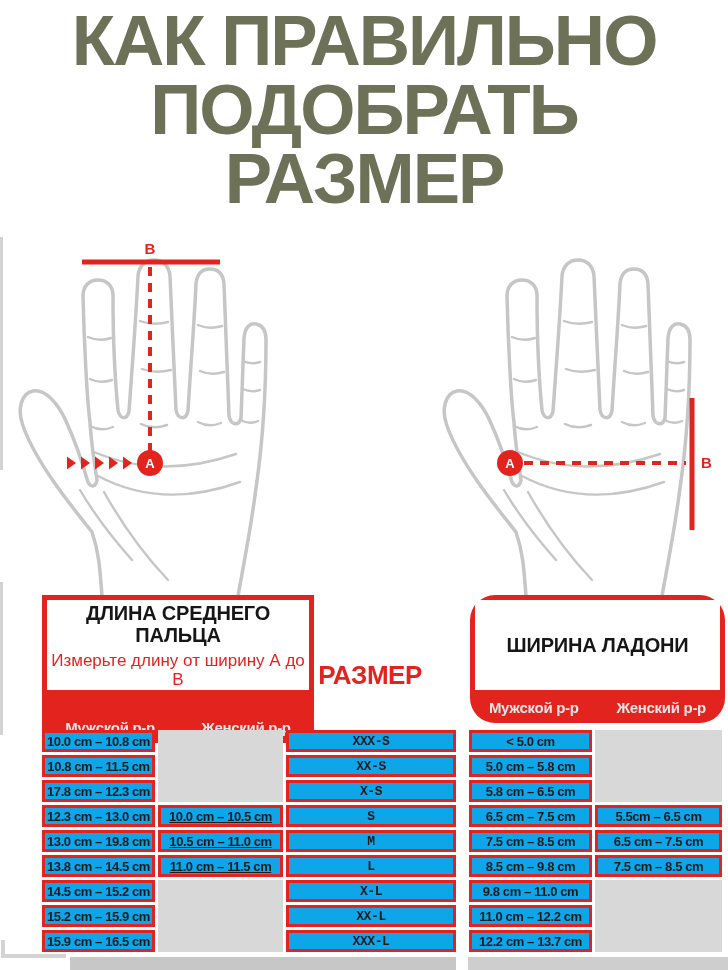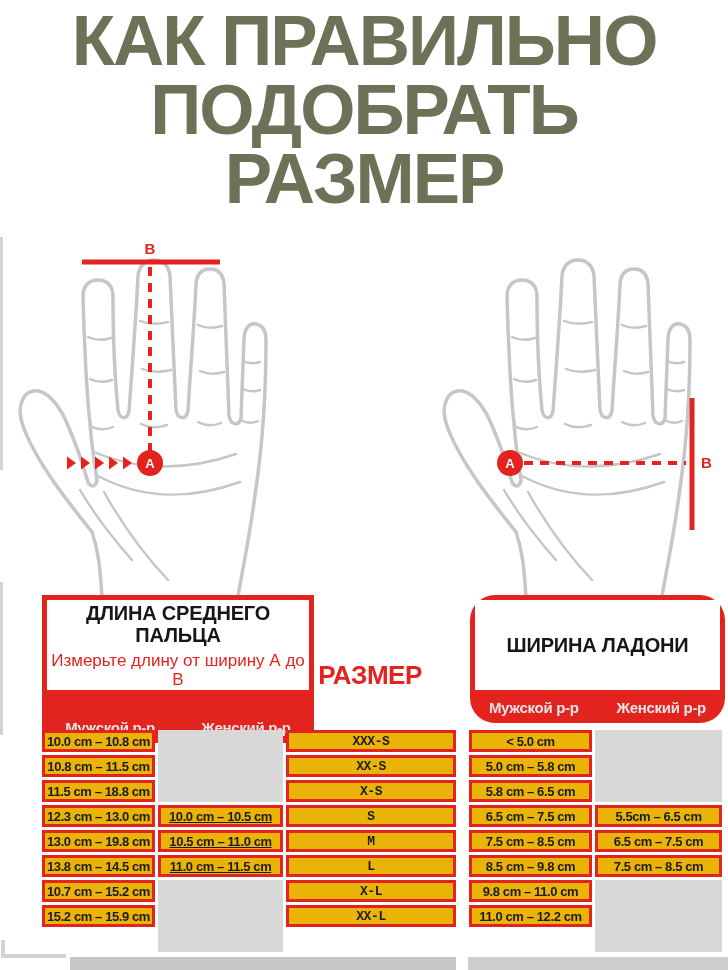--- a/index.html
+++ b/index.html
@@ -38,21 +38,21 @@
     color:#e3231e;font-weight:bold;font-size:26px;line-height:26px;letter-spacing:-0.5px;}
 
   
   .size-table{position:absolute;left:42px;top:730px;width:680px;height:226px;}
   .gray-block{position:absolute;background:#d8d8d8;}
   .g-wf-top{left:116px;top:0;width:125px;height:72px;}
   .g-wf-bot{left:116px;top:150px;width:125px;height:72px;}
   .g-wp-top{left:553px;top:0;width:127px;height:72px;}
   .g-wp-bot{left:553px;top:150px;width:127px;height:72px;}
   .row{position:absolute;left:0;width:100%;height:22px;}
-  .cell{position:absolute;top:0;height:22px;box-sizing:border-box;background:#eab308;
+  .cell{position:absolute;top:0;height:22px;box-sizing:border-box;background:#0ea5e9;
     border:3px solid #e3231e;display:flex;align-items:center;justify-content:center;
     font-weight:bold;font-size:13px;letter-spacing:-0.4px;color:#1c1c1e;white-space:nowrap;}
   .c-mf{left:0;width:113px;}
   .c-wf{left:116px;width:125px;text-decoration:underline;}
   .c-sz{left:244px;width:170px;font-family:Liberation Mono, monospace;}
   .c-mp{left:427px;width:123px;}
   .c-wp{left:553px;width:127px;}
 
   
   .artifact{position:absolute;background:#d3d3d3;}
@@ -144,21 +144,21 @@
       <div class="cell c-mf">10.0 cm – 10.8 cm</div>
       <div class="cell c-sz">XXX-S</div>
       <div class="cell c-mp">&lt; 5.0 cm</div>
     </div>
     <div class="row" style="top:25px">
       <div class="cell c-mf">10.8 cm – 11.5 cm</div>
       <div class="cell c-sz">XX-S</div>
       <div class="cell c-mp">5.0 cm – 5.8 cm</div>
     </div>
     <div class="row" style="top:50px">
-      <div class="cell c-mf">11.5 cm – 18.8 cm</div>
+      <div class="cell c-mf">17.8 cm – 12.3 cm</div>
       <div class="cell c-sz">X-S</div>
       <div class="cell c-mp">5.8 cm – 6.5 cm</div>
     </div>
     <div class="row" style="top:75px">
       <div class="cell c-mf">12.3 cm – 13.0 cm</div>
       <div class="cell c-wf">10.0 cm – 10.5 cm</div>
       <div class="cell c-sz">S</div>
       <div class="cell c-mp">6.5 cm – 7.5 cm</div>
       <div class="cell c-wp">5.5cm – 6.5 cm</div>
     </div>
@@ -170,28 +170,33 @@
       <div class="cell c-wp">6.5 cm – 7.5 cm</div>
     </div>
     <div class="row" style="top:125px">
       <div class="cell c-mf">13.8 cm – 14.5 cm</div>
       <div class="cell c-wf">11.0 cm – 11.5 cm</div>
       <div class="cell c-sz">L</div>
       <div class="cell c-mp">8.5 cm – 9.8 cm</div>
       <div class="cell c-wp">7.5 cm – 8.5 cm</div>
     </div>
     <div class="row" style="top:150px">
-      <div class="cell c-mf">10.7 cm – 15.2 cm</div>
+      <div class="cell c-mf">14.5 cm – 15.2 cm</div>
       <div class="cell c-sz">X-L</div>
       <div class="cell c-mp">9.8 cm – 11.0 cm</div>
     </div>
     <div class="row" style="top:175px">
       <div class="cell c-mf">15.2 cm – 15.9 cm</div>
       <div class="cell c-sz">XX-L</div>
       <div class="cell c-mp">11.0 cm – 12.2 cm</div>
+    </div>
+    <div class="row" style="top:200px">
+      <div class="cell c-mf">15.9 cm – 16.5 cm</div>
+      <div class="cell c-sz">XXX-L</div>
+      <div class="cell c-mp">12.2 cm – 13.7 cm</div>
     </div>
   </div>
 
   <div class="artifact edge-v1"></div>
   <div class="artifact edge-v2"></div>
   <div class="artifact edge-v3"></div>
   <div class="artifact edge-h"></div>
   <div class="artifact strip-a"></div>
   <div class="artifact strip-b"></div>
 

